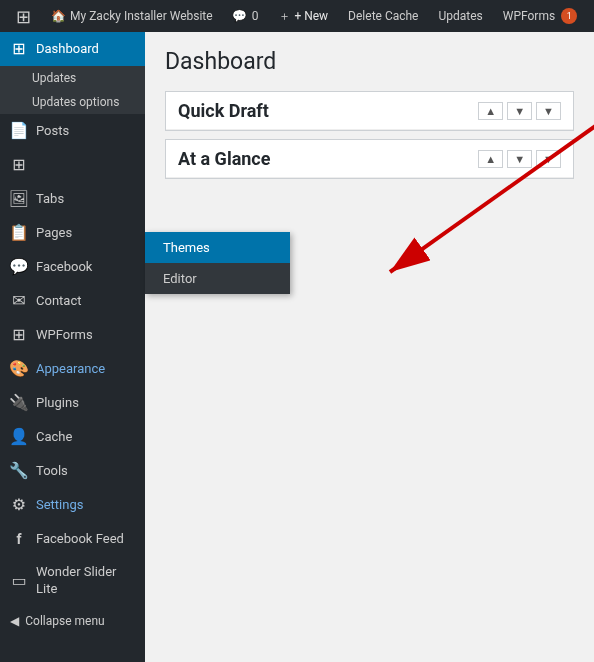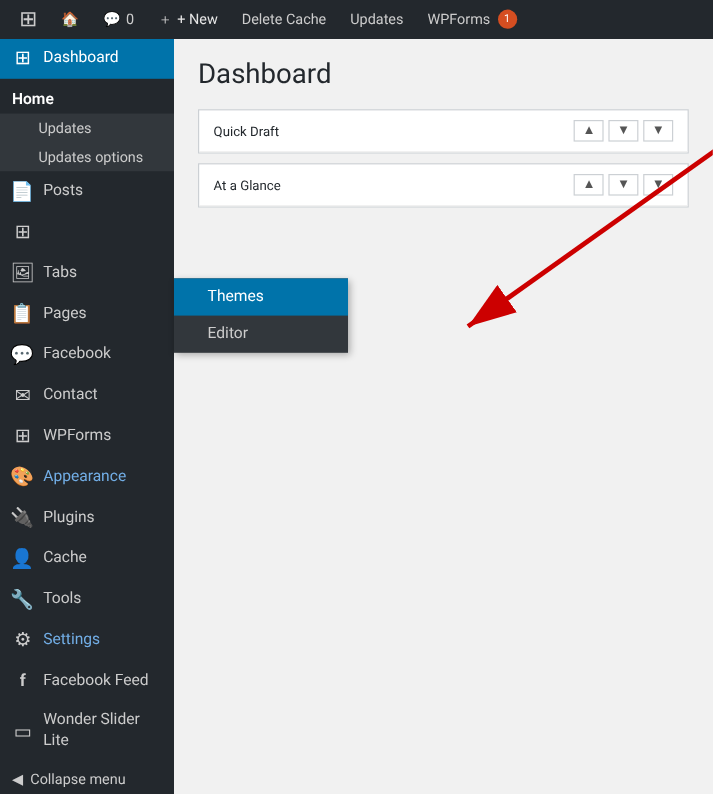--- a/index.html
+++ b/index.html
@@ -105,21 +105,21 @@
       margin-bottom: 8px;
     }
     .widget-header {
       display: flex;
       align-items: center;
       justify-content: space-between;
       padding: 8px 12px;
       border-bottom: 1px solid #eee;
       cursor: pointer;
     }
-    .widget-title { font-size: 11px; font-weight: 400; color: #23282d; }
+    .widget-title { font-size: 18px; font-weight: 700; color: #23282d; }
     .widget-controls { display: flex; gap: 4px; align-items: center; }
     .widget-ctrl-btn {
       background: none;
       border: 1px solid #ccd0d4;
       padding: 2px 6px;
       cursor: pointer;
       font-size: 11px;
       color: #555;
     }
 
@@ -127,21 +127,21 @@
     .appearance-submenu {
       position: absolute;
       left: 145px;
       top: 232px;
       background: #32373c;
       width: 145px;
       z-index: 200;
       box-shadow: 2px 2px 6px rgba(0,0,0,0.3);
     }
     .appearance-submenu-item {
-      padding: 8px 28px;
+      padding: 8px 18px;
       color: #ccc;
       cursor: pointer;
       font-size: 13px;
     }
     .appearance-submenu-item.active { background: #0073aa; color: #fff; }
 
     
     .collapse-menu {
       display: flex;
       align-items: center;
@@ -154,20 +154,21 @@
   </style>
 </head>
 <body>
 
 <div class="admin-bar">
   <div class="admin-bar-item">
     <span style="font-size:18px;">⊞</span>
   </div>
   <div class="admin-bar-item">
     <span>🏠</span>
+    <span>My Zacky Installer Website</span>
   </div>
   <div class="admin-bar-item">
     <span>💬</span>
     <span>0</span>
   </div>
   <div class="admin-bar-item">
     <span>＋</span>
     <span style="color:#e5e5e5;">+ New</span>
   </div>
   <div class="admin-bar-item">
@@ -185,21 +186,20 @@
 <div class="layout">
 
   <div class="sidebar">
     <ul class="sidebar-menu">
 
       <li class="sidebar-item active">
         <span class="sidebar-icon">⊞</span>
         <span>Dashboard</span>
       </li>
 
-      <li class="section-label">Home</li>
       <ul class="sub-menu">
         <li class="sub-item">Updates</li>
         <li class="sub-item">Updates options</li>
       </ul>
 
       <li class="sidebar-item">
         <span class="sidebar-icon">📄</span>
         <span>Posts</span>
       </li>
 

